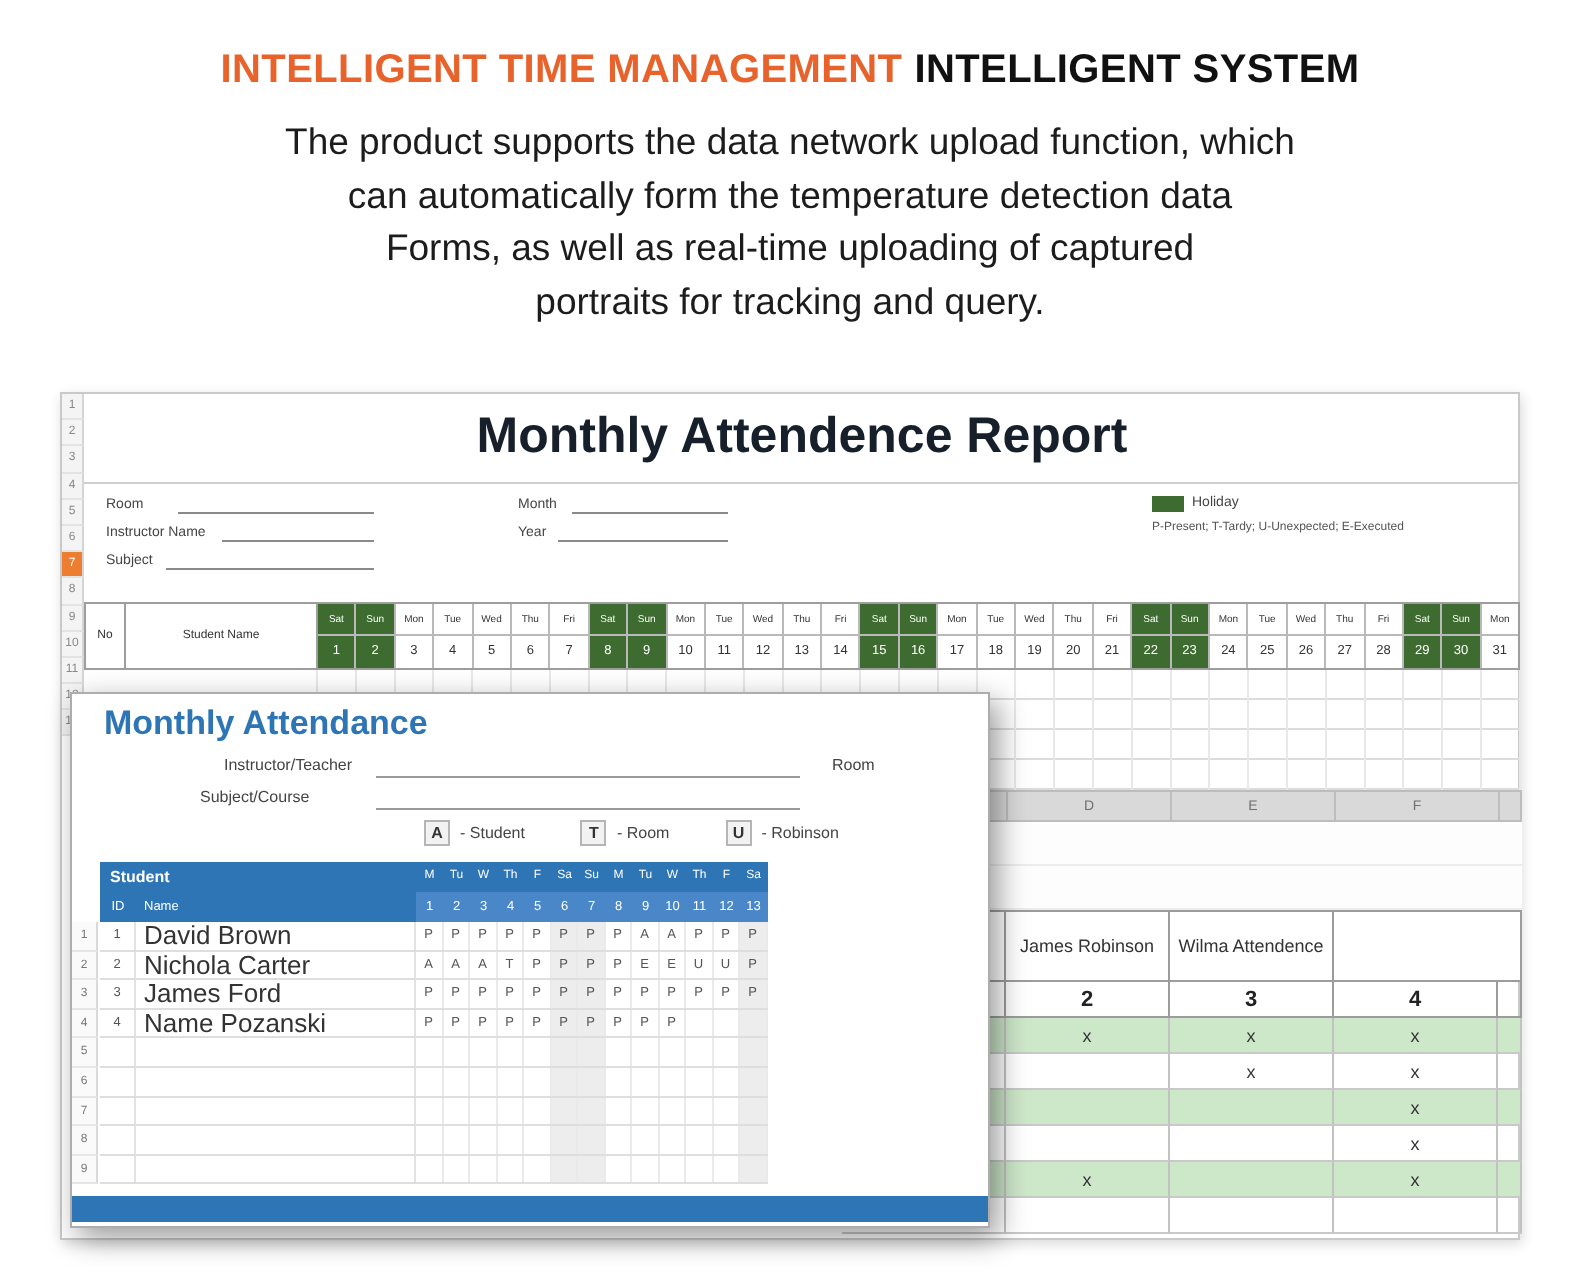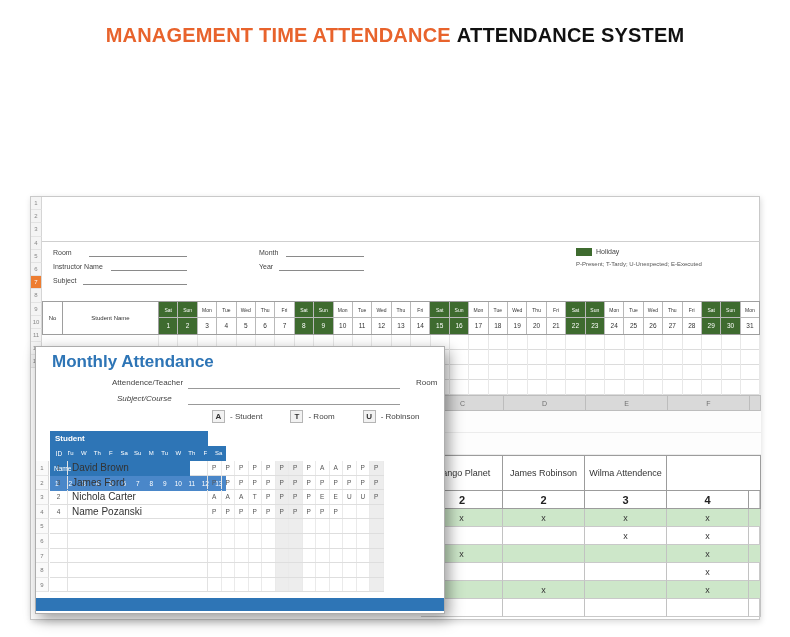--- a/index.html
+++ b/index.html
@@ -73,61 +73,67 @@
     font-size:11px; font-weight:bold; color:#222; display:flex; align-items:center; justify-content:center; }
   .fc-cell:first-child { border-left:1px solid #9c9c9c; }
   .fc-cell.tail { flex:1; }
   .fm-row { display:flex; height:18px; }
   .fm-row.green { background:#CDE7C9; }
   .fm-cell { width:82px; border-right:1px solid #c2c2c2; border-bottom:1px solid #c9c9c9;
     font-size:9px; color:#333; display:flex; align-items:center; justify-content:center; }
   .fm-cell.tail { flex:1; }
 
   
-  .panel { position:absolute; left:5px; top:150px; width:410px; height:268px; background:#fff;
+  .panel { position:absolute; left:5px; top:150px; width:460px; height:268px; background:#fff;
     border:1px solid #adadad; box-shadow:4px 5px 14px rgba(0,0,0,.4); overflow:hidden; }
   .p-title { position:absolute; left:16px; top:5px; font-size:17px; font-weight:bold; color:#2E75B6; }
   .p-lbl { position:absolute; font-size:8px; color:#444; white-space:nowrap; }
   .p-line { position:absolute; border-bottom:1px solid #999; height:1px; }
   .p-legend { position:absolute; left:176px; top:63px; display:flex; gap:28px; }
   .pl-item { display:flex; align-items:center; gap:5px; }
   .pl-code { width:13px; height:13px; border:1px solid #b5b5b5; background:#f2f2f2; font-size:8px;
     font-weight:bold; color:#333; display:flex; align-items:center; justify-content:center; }
   .pl-label { font-size:8px; color:#444; white-space:nowrap; }
 
   .p-table { position:absolute; left:14px; top:84px; width:334px; }
-  .pt-hrow { display:flex; height:15px;flex-direction:column; }
+  .pt-hrow { display:flex; height:15px; }
   .pt-student { width:158px; background:#2E75B6; color:#fff; font-size:8px; font-weight:bold;
     line-height:15px; padding-left:5px; }
   .pt-days, .pt-nums { display:flex; }
   .pt-day { width:13.5px; background:#2E75B6; color:#fff; font-size:6px; text-align:center; line-height:15px; }
   .pt-id { width:18px; background:#2E75B6; color:#fff; font-size:6.5px; text-align:center; line-height:15px; }
   .pt-nameh { width:140px; background:#2E75B6; color:#fff; font-size:6.5px; line-height:15px; padding-left:4px; }
   .pt-num { width:13.5px; background:#4A87C9; color:#fff; font-size:6.5px; text-align:center; line-height:15px; }
 
   .pt-row { display:flex; height:14.6px; border-bottom:1px solid #dedede; }
   .pd-id { width:18px; font-size:6.5px; color:#555; text-align:center; line-height:14px;
     border-right:1px solid #e2e2e2; }
-  .pd-name { width:140px; font-size:10px; color:#333; line-height:14px; padding-left:4px;
+  .pd-name { width:140px; font-size:13px; color:#333; line-height:14px; padding-left:4px;
     border-right:1px solid #e2e2e2; white-space:nowrap; overflow:hidden; }
   .pd-mark { width:13.5px; font-size:6.5px; color:#555; text-align:center; line-height:14px;
     border-right:1px solid #eaeaea; }
   .pd-mark.wknd { background:#ededed; }
 
   .p-gutter { position:absolute; left:0; top:114px; width:13px; }
   .pg-cell { height:14.6px; font-size:6px; color:#777; text-align:center; line-height:14px;
     border-bottom:1px solid #e6e6e6; border-right:1px solid #d9d9d9; background:#fafafa; }
   .p-footer { position:absolute; left:0; right:0; bottom:2px; height:13px; background:#2E75B6; }
 </style>
 </head>
 <body>
 
 <div class="page-header">
   <div class="main-title">
-    <span class="orange">MANAGEMENT TIME ATTENDANCE</span><span class="dark">ATTENDANCE SYSTEM</span>
+    <span class="orange">INTELLIGENT TIME MANAGEMENT</span><span class="dark">INTELLIGENT SYSTEM</span>
+  </div>
+  <div class="lede">
+    <div>The product supports the data network upload function, which</div>
+    <div>can automatically form the temperature detection data</div>
+    <div>Forms, as well as real-time uploading of captured</div>
+    <div>portraits for tracking and query.</div>
   </div>
 </div>
 
 <div class="montage">
 
   <div class="sheet-bg">
     <div class="rgutter">
         <div class="rgut-row">1</div>
         <div class="rgut-row">2</div>
         <div class="rgut-row">3</div>
@@ -136,20 +142,21 @@
         <div class="rgut-row">6</div>
         <div class="rgut-row hl">7</div>
         <div class="rgut-row">8</div>
         <div class="rgut-row">9</div>
         <div class="rgut-row">10</div>
         <div class="rgut-row">11</div>
         <div class="rgut-row">12</div>
         <div class="rgut-row">13</div>
       </div>
 
+    <div class="report-title">Monthly Attendence Report</div>
     <div class="title-rule"></div>
 
     <div class="fld" style="left:22px; top:52px;">Room</div>
     <div class="uline" style="left:58px; top:59px; width:98px;"></div>
     <div class="fld" style="left:22px; top:66px;">Instructor Name</div>
     <div class="uline" style="left:80px; top:73px; width:76px;"></div>
     <div class="fld" style="left:22px; top:80px;">Subject</div>
     <div class="uline" style="left:52px; top:87px; width:104px;"></div>
 
     <div class="fld" style="left:228px; top:52px;">Month</div>
@@ -368,24 +375,24 @@
             <div class="fm-cell"></div>
             <div class="fm-cell tail"></div>
           </div>
         </div>
     </div>
   </div>
 
   <div class="panel">
     <div class="p-title">Monthly Attendance</div>
 
-    <div class="p-lbl" style="left:76px; top:31px;">Attendence/Teacher</div>
+    <div class="p-lbl" style="left:76px; top:31px;">Instructor/Teacher</div>
     <div class="p-line" style="left:152px; top:41px; width:212px;"></div>
     <div class="p-lbl" style="left:380px; top:31px;">Room</div>
-    <div class="p-lbl" style="left:81px; top:47px;font-style:italic;">Subject/Course</div>
+    <div class="p-lbl" style="left:64px; top:47px;">Subject/Course</div>
     <div class="p-line" style="left:152px; top:57px; width:212px;"></div>
 
     <div class="p-legend">
         <div class="pl-item">
           <div class="pl-code">A</div>
           <div class="pl-label">- Student</div>
         </div>
         <div class="pl-item">
           <div class="pl-code">T</div>
           <div class="pl-label">- Room</div>
@@ -446,51 +453,51 @@
             <div class="pd-mark wknd">P</div>
             <div class="pd-mark wknd">P</div>
             <div class="pd-mark">P</div>
             <div class="pd-mark">A</div>
             <div class="pd-mark">A</div>
             <div class="pd-mark">P</div>
             <div class="pd-mark">P</div>
             <div class="pd-mark wknd">P</div>
           </div>
           <div class="pt-row">
-            <div class="pd-id">3</div>
-            <div class="pd-name">James Ford</div>
-            <div class="pd-mark">P</div>
-            <div class="pd-mark">P</div>
-            <div class="pd-mark">P</div>
-            <div class="pd-mark">P</div>
-            <div class="pd-mark">P</div>
-            <div class="pd-mark wknd">P</div>
-            <div class="pd-mark wknd">P</div>
-            <div class="pd-mark">P</div>
-            <div class="pd-mark">P</div>
-            <div class="pd-mark">P</div>
-            <div class="pd-mark">P</div>
-            <div class="pd-mark">P</div>
-            <div class="pd-mark wknd">P</div>
-          </div>
-          <div class="pt-row">
             <div class="pd-id">2</div>
             <div class="pd-name">Nichola Carter</div>
             <div class="pd-mark">A</div>
             <div class="pd-mark">A</div>
             <div class="pd-mark">A</div>
             <div class="pd-mark">T</div>
             <div class="pd-mark">P</div>
             <div class="pd-mark wknd">P</div>
             <div class="pd-mark wknd">P</div>
             <div class="pd-mark">P</div>
             <div class="pd-mark">E</div>
             <div class="pd-mark">E</div>
             <div class="pd-mark">U</div>
             <div class="pd-mark">U</div>
+            <div class="pd-mark wknd">P</div>
+          </div>
+          <div class="pt-row">
+            <div class="pd-id">3</div>
+            <div class="pd-name">James Ford</div>
+            <div class="pd-mark">P</div>
+            <div class="pd-mark">P</div>
+            <div class="pd-mark">P</div>
+            <div class="pd-mark">P</div>
+            <div class="pd-mark">P</div>
+            <div class="pd-mark wknd">P</div>
+            <div class="pd-mark wknd">P</div>
+            <div class="pd-mark">P</div>
+            <div class="pd-mark">P</div>
+            <div class="pd-mark">P</div>
+            <div class="pd-mark">P</div>
+            <div class="pd-mark">P</div>
             <div class="pd-mark wknd">P</div>
           </div>
           <div class="pt-row">
             <div class="pd-id">4</div>
             <div class="pd-name">Name Pozanski</div>
             <div class="pd-mark">P</div>
             <div class="pd-mark">P</div>
             <div class="pd-mark">P</div>
             <div class="pd-mark">P</div>
             <div class="pd-mark">P</div>

